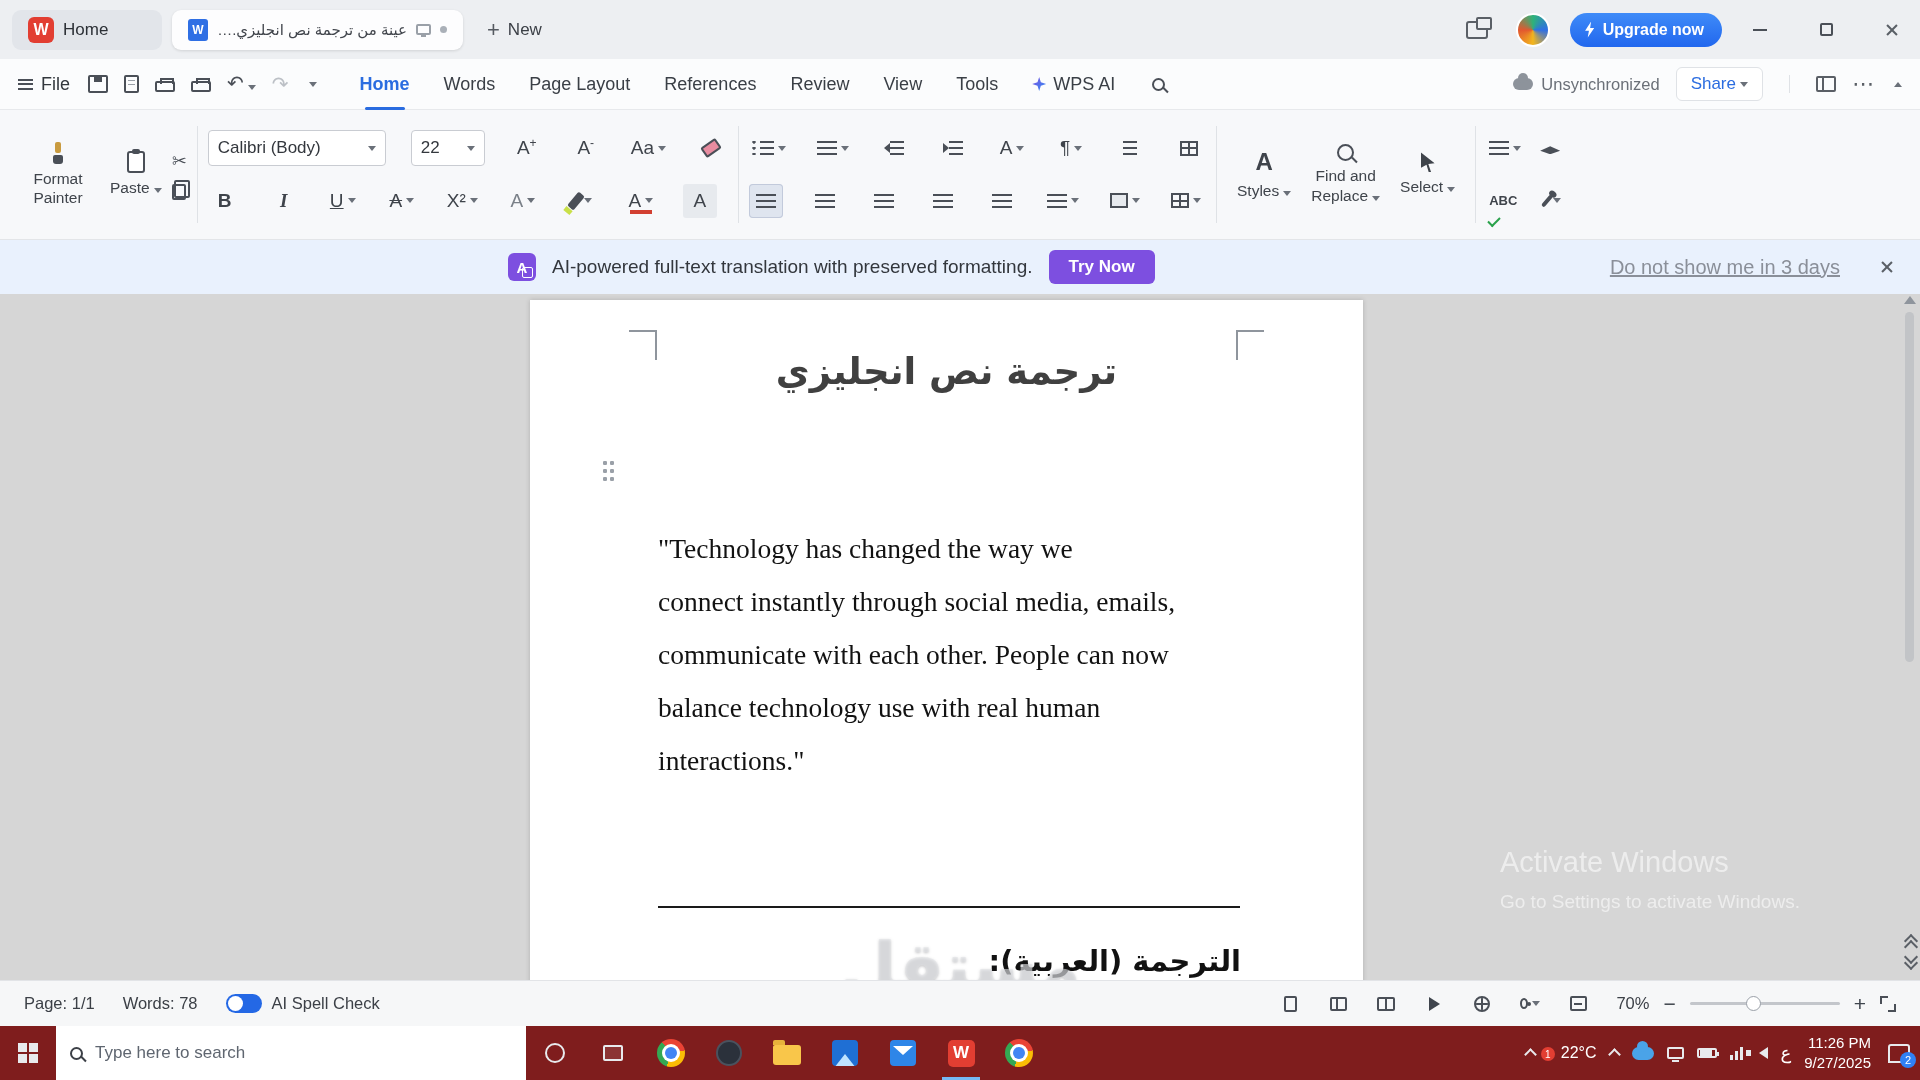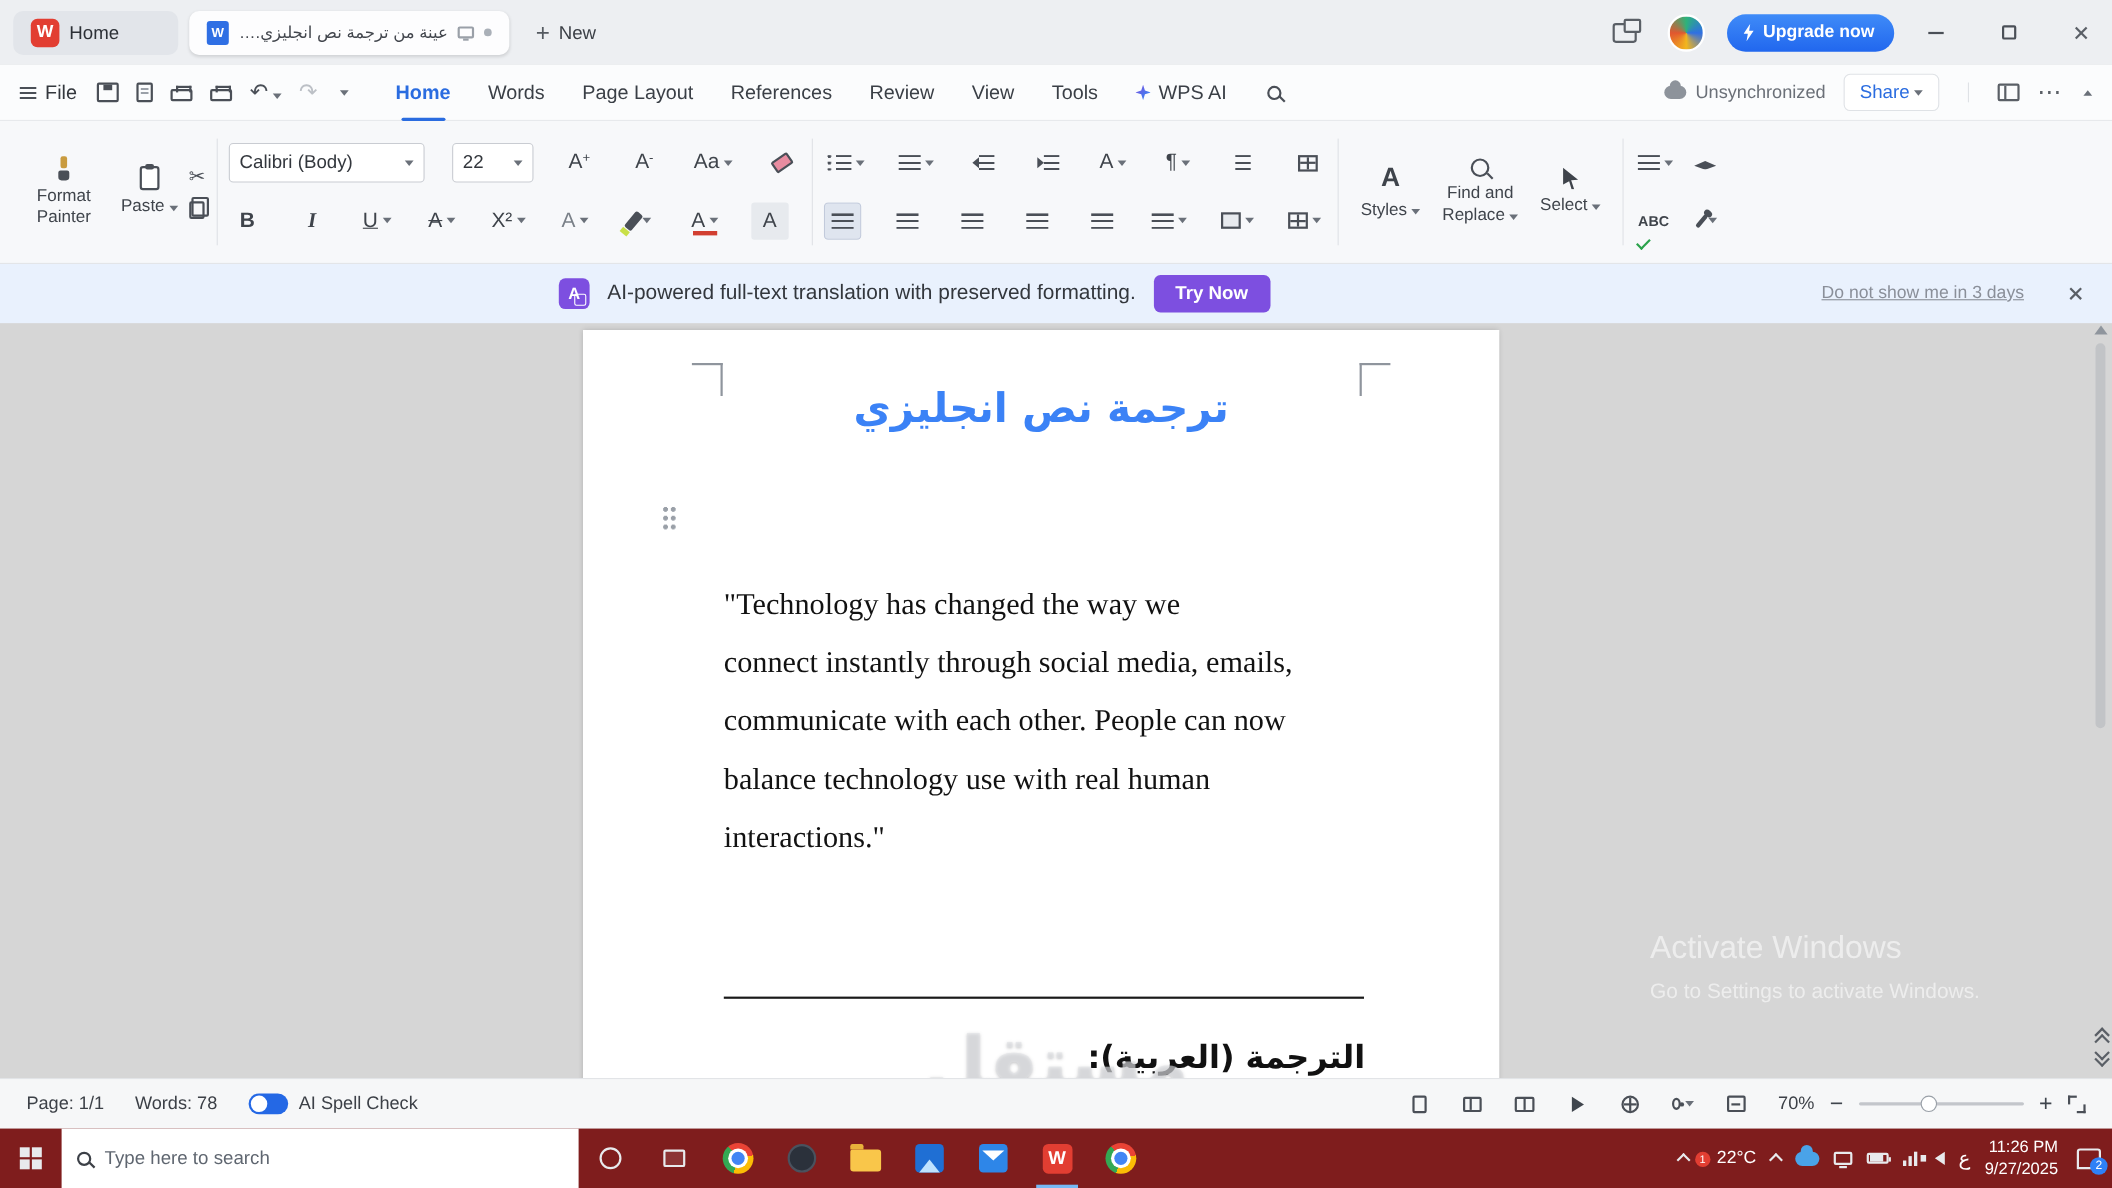--- a/index.html
+++ b/index.html
@@ -122,30 +122,30 @@
   .capic { width:20px; height:8px; background:#4a4f57; clip-path:polygon(50% 0,100% 55%,50% 100%,0 55%); margin-top:4px; }
 
   
   #banner { top:240px; height:54px; background:#e9f1fd; display:flex; align-items:center; padding:0 26px; gap:16px; }
   .tr-ic { width:28px; height:28px; border-radius:6px; background:#7d4fe0; color:#fff; font-weight:bold; font-size:15px;
     display:flex; align-items:center; justify-content:center; position:relative; margin-left:482px; }
   .tr-ic::after { content:""; position:absolute; right:3px; bottom:3px; width:9px; height:9px; border:1.5px solid #fff; border-radius:2px; }
   .bmsg { font-size:19px; color:#33373d; }
   .trynow { height:34px; border:none; border-radius:6px; background:#7d4fe0; color:#fff; font-size:17px; font-weight:bold; padding:0 20px; }
   #banner .grow { flex:1; }
-  .dismiss { color:#8a8f99; font-size:16px; text-decoration:underline; }
+  .dismiss { color:#8a8f99; font-size:20px; text-decoration:underline; }
 
   
   #docarea { top:294px; height:686px; background:#d6d6d6; overflow:hidden; }
   .page { position:absolute; left:530px; top:6px; width:833px; height:900px; background:#fff; box-shadow:0 0 5px rgba(0,0,0,.18); }
   .crop { position:absolute; width:28px; height:30px; top:30px; }
   .crop.l { left:99px; border-top:2px solid #8f959d; border-right:2px solid #8f959d; }
   .crop.r { right:99px; border-top:2px solid #8f959d; border-left:2px solid #8f959d; }
   .dtitle { position:absolute; top:50px; left:0; right:0; text-align:center; direction:rtl;
-    font-family:"DejaVu Sans","Liberation Serif",serif; font-weight:bold; font-size:37px; color:#3b82f6; }
+    font-family:"DejaVu Sans","Liberation Serif",serif; font-weight:bold; font-size:37px; color:#404040; }
   .handle { position:absolute; left:72px; top:160px; width:13px; height:22px;
     background:radial-gradient(circle at 3px 3px,#9aa0a8 2px,transparent 2.4px) 0 0/7px 8px; }
   .h1 { position:absolute; left:134px; top:142px; direction:ltr;
     font-family:"DejaVu Sans","Liberation Serif",serif; font-weight:bold; font-size:29px; color:#111; }
   .caret { display:inline-block; width:2px; height:30px; background:#111; vertical-align:-6px; margin-left:3px; }
   .para { position:absolute; left:128px; top:222px; width:600px;
     font-family:"Liberation Serif","DejaVu Serif",serif; font-size:27.5px; line-height:53px; color:#121212; }
   .para span { display:block; white-space:nowrap; }
   .hrline { position:absolute; left:128px; width:582px; top:606px; height:2px; background:#1a1a1a; }
   .h2 { position:absolute; right:122px; top:644px; direction:rtl;

